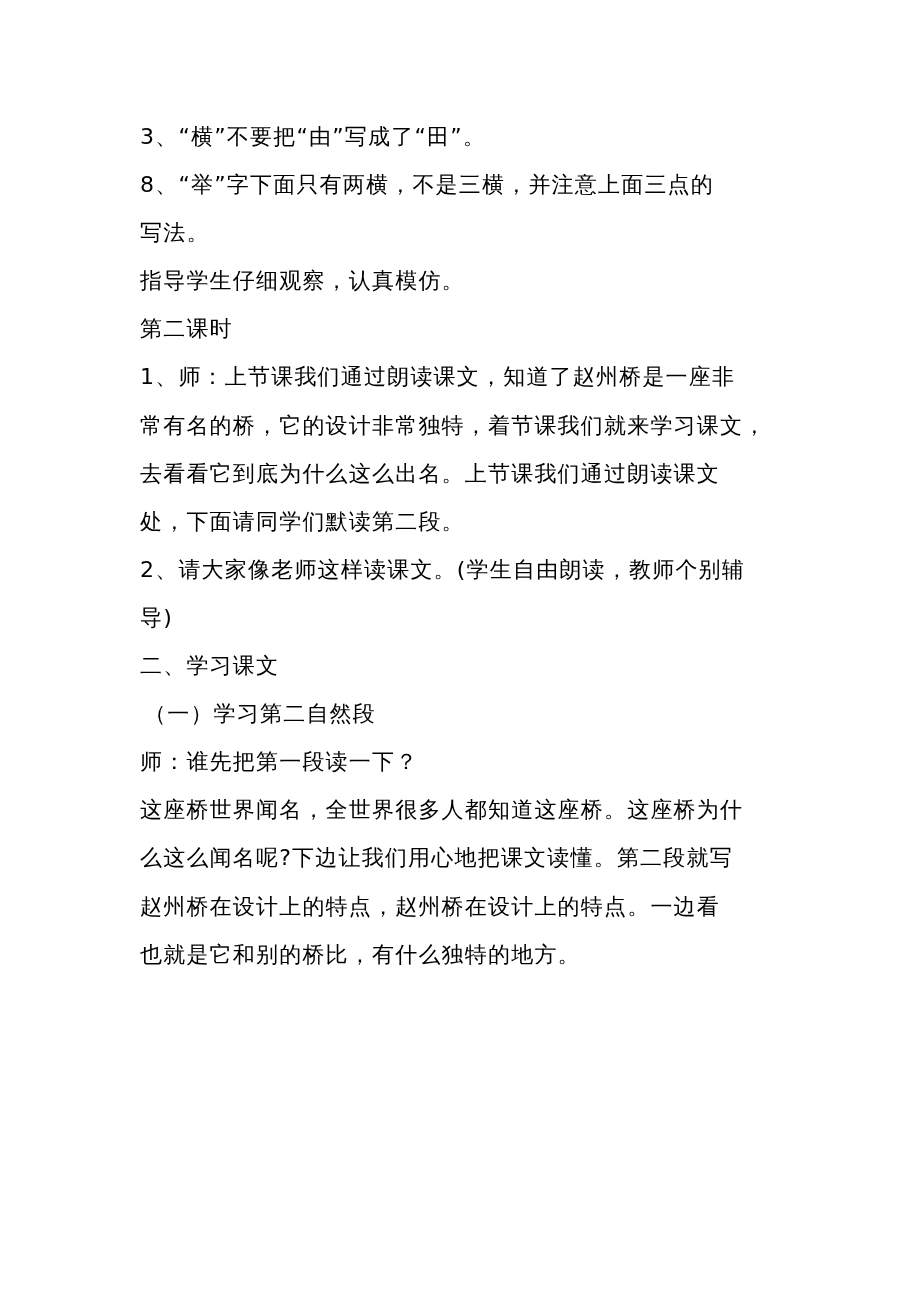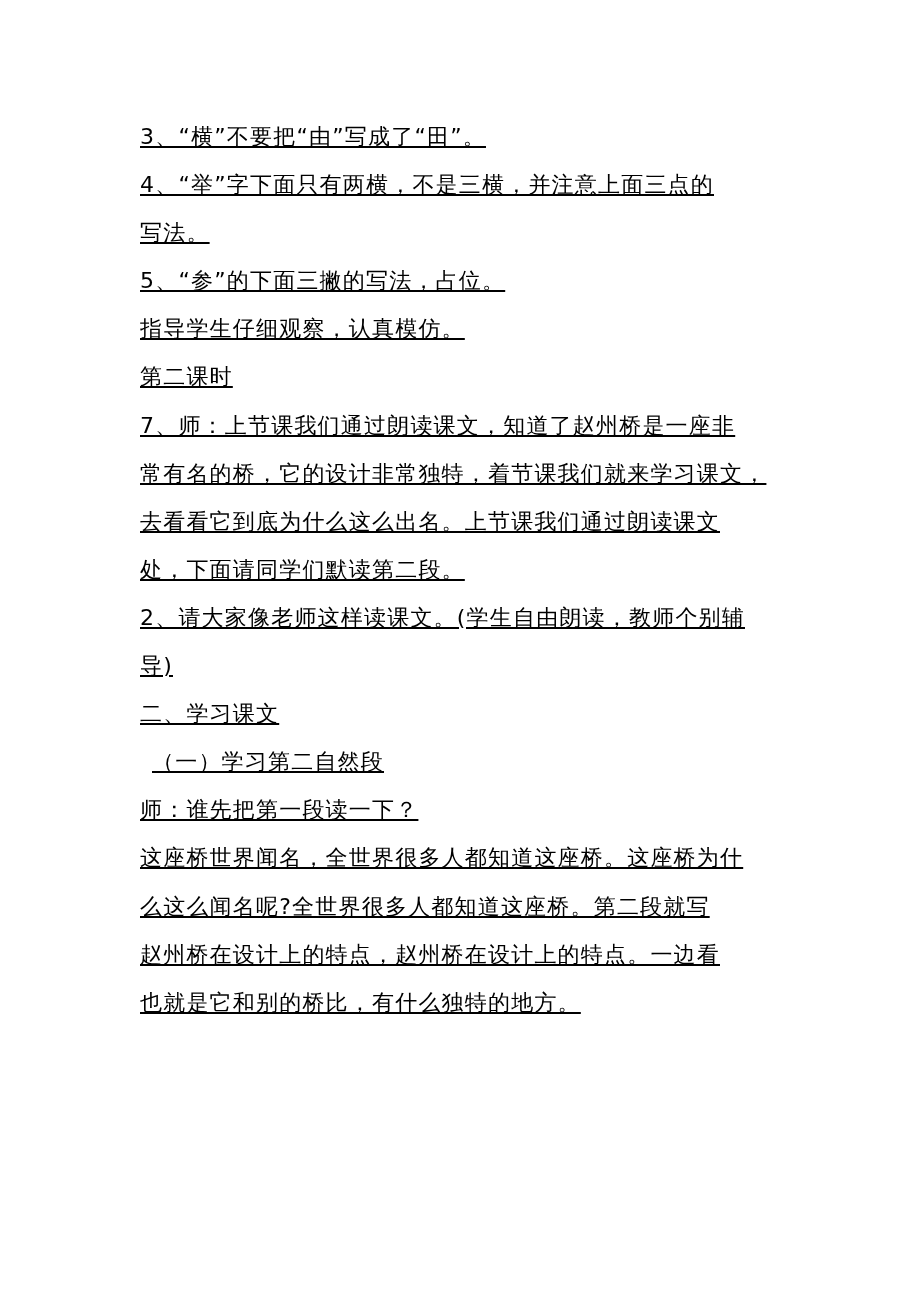--- a/index.html
+++ b/index.html
@@ -21,51 +21,49 @@
       top: 0;
       width: 920px;
       height: 1302px;
       background: #ffffff;
     }
     .text-block {
       position: absolute;
       left: 140px;
       top: 118px;
       width: 650px;
-      text-decoration: underline;
     }
     .line {
       height: 48.1px;
       line-height: 38px;
       font-size: 22px;
       white-space: nowrap;
       letter-spacing: 1.2px;
     }
     .line.indent-paren {
-      margin-left: 12px;
+      margin-left: 4px;
     }
   </style>
 </head>
 <body>
 
 <div class="page">
   <div class="text-block">
     <div class="line">3、“横”不要把“由”写成了“田”。</div>
-    <div class="line">4、“举”字下面只有两横，不是三横，并注意上面三点的</div>
+    <div class="line">8、“举”字下面只有两横，不是三横，并注意上面三点的</div>
     <div class="line">写法。</div>
-    <div class="line">5、“参”的下面三撇的写法，占位。</div>
     <div class="line">指导学生仔细观察，认真模仿。</div>
     <div class="line">第二课时</div>
-    <div class="line">7、师：上节课我们通过朗读课文，知道了赵州桥是一座非</div>
+    <div class="line">1、师：上节课我们通过朗读课文，知道了赵州桥是一座非</div>
     <div class="line">常有名的桥，它的设计非常独特，着节课我们就来学习课文，</div>
     <div class="line">去看看它到底为什么这么出名。上节课我们通过朗读课文</div>
     <div class="line">处，下面请同学们默读第二段。</div>
     <div class="line">2、请大家像老师这样读课文。(学生自由朗读，教师个别辅</div>
     <div class="line">导)</div>
     <div class="line">二、学习课文</div>
     <div class="line indent-paren">（一）学习第二自然段</div>
     <div class="line">师：谁先把第一段读一下？</div>
     <div class="line">这座桥世界闻名，全世界很多人都知道这座桥。这座桥为什</div>
-    <div class="line">么这么闻名呢?全世界很多人都知道这座桥。第二段就写</div>
+    <div class="line">么这么闻名呢?下边让我们用心地把课文读懂。第二段就写</div>
     <div class="line">赵州桥在设计上的特点，赵州桥在设计上的特点。一边看</div>
     <div class="line">也就是它和别的桥比，有什么独特的地方。</div>
   </div>
 </div>
 
 </body></html>

